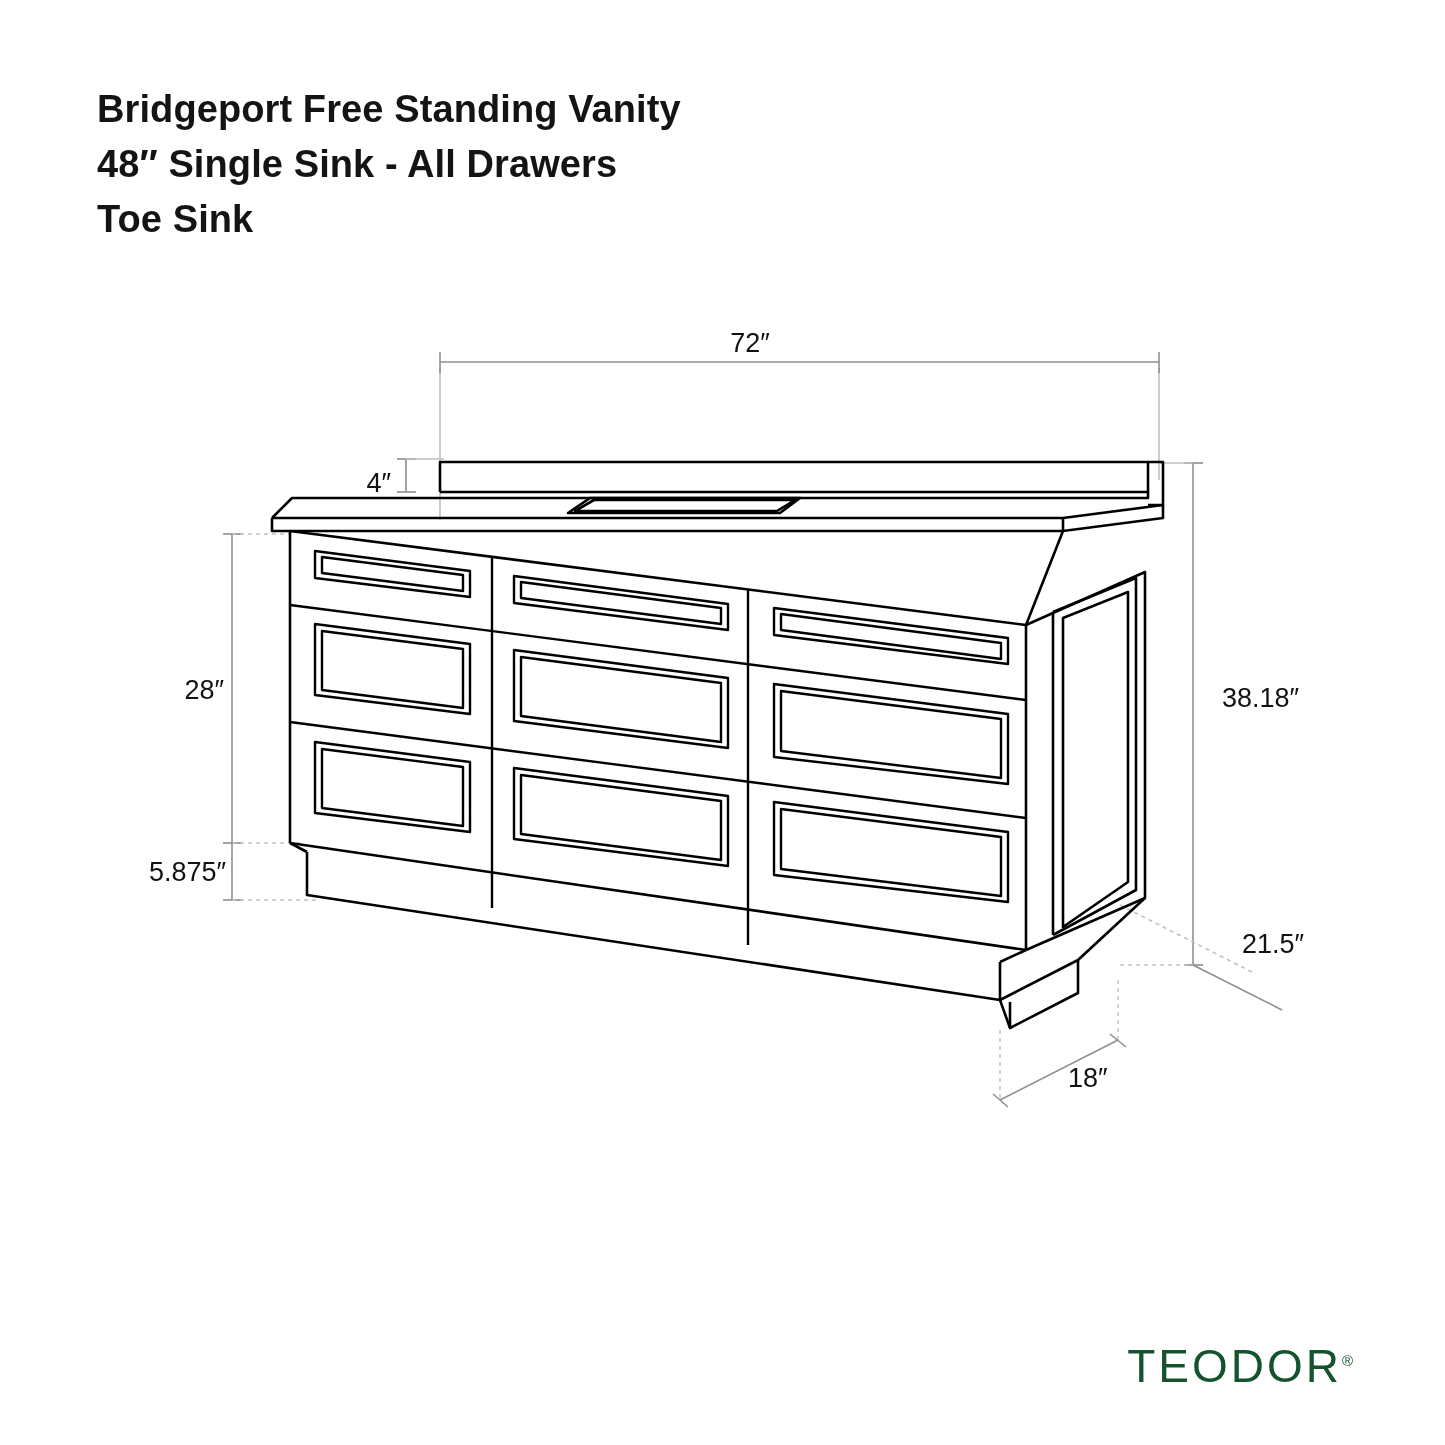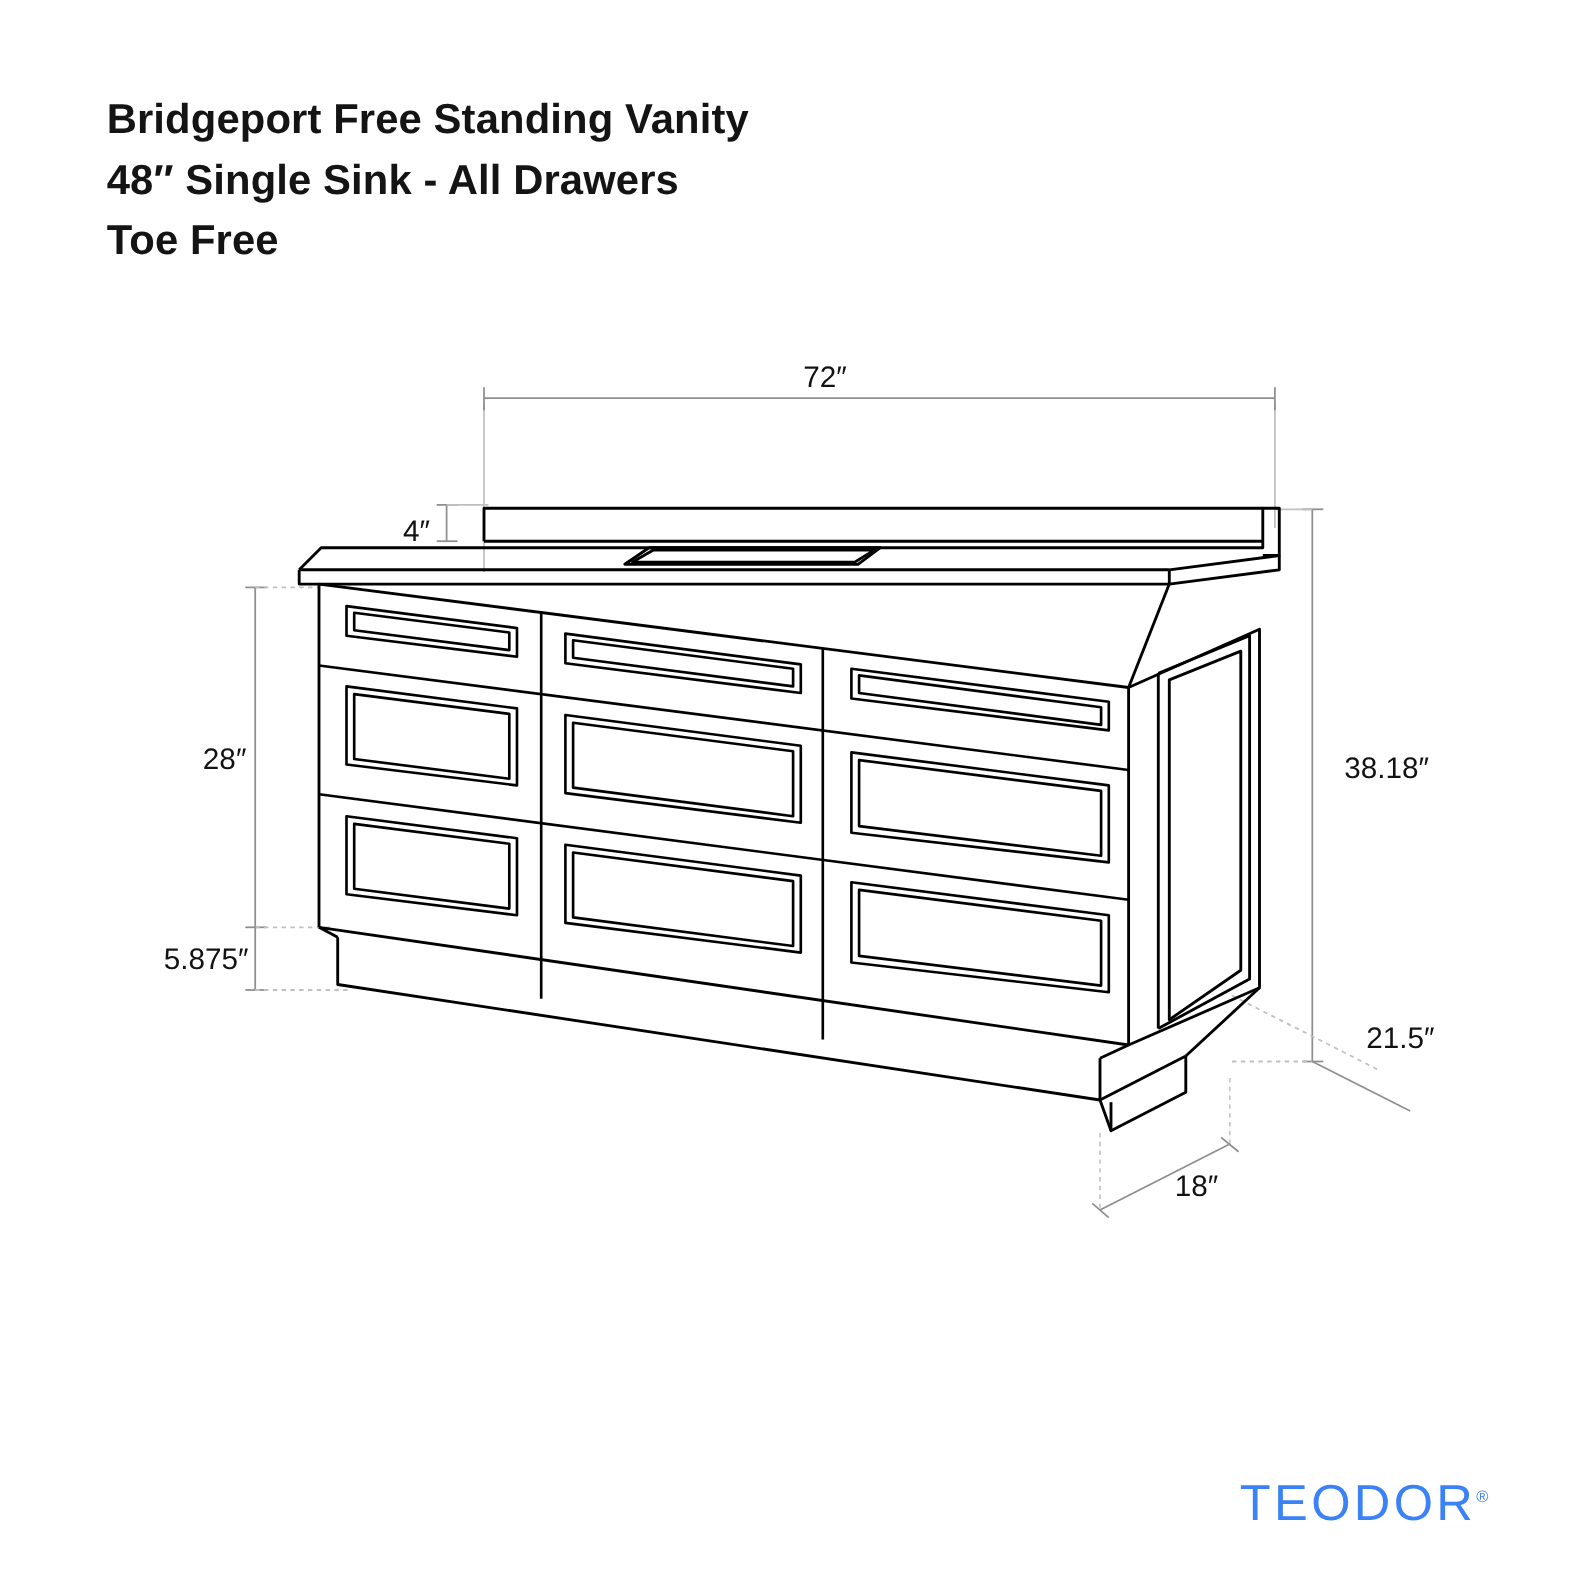--- a/index.html
+++ b/index.html
@@ -39,38 +39,38 @@
     left: 0;
     top: 0;
   }
   .brand {
     position: absolute;
     right: 92px;
     bottom: 52px;
     font-family: "Liberation Sans", sans-serif;
     font-size: 46px;
     letter-spacing: 3px;
-    color: #3b82f6;
+    color: #14532d;
     font-weight: 300;
   }
   .brand .reg {
     font-size: 15px;
     vertical-align: super;
     letter-spacing: 0;
   }
 </style>
 </head>
 <body>
 
 <div id="page">
 
   <div class="title-block">
     <span class="title-line">Bridgeport Free Standing Vanity</span>
     <span class="title-line">48″ Single Sink - All Drawers</span>
-    <span class="title-line">Toe Free</span>
+    <span class="title-line">Toe Sink</span>
   </div>
 
   <svg class="drawing-svg" width="1445" height="1445" viewBox="0 0 1445 1445">
 
     <g stroke="#c0c0c0" stroke-width="1.6" fill="none">
 
       <line x1="440" y1="368" x2="440" y2="520"></line>
       <line x1="1159" y1="368" x2="1159" y2="480"></line>
 
       <line x1="440" y1="362" x2="1159" y2="362" stroke="#8f8f8f"></line>

